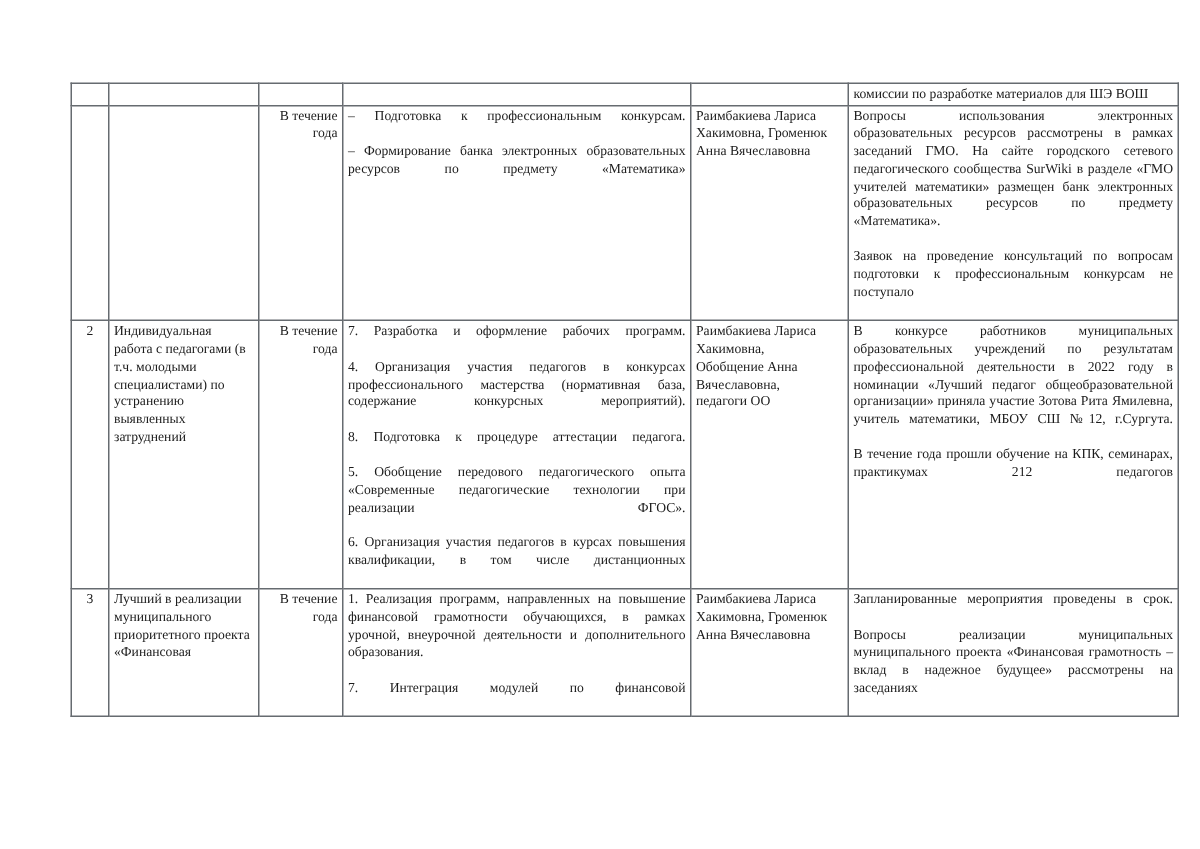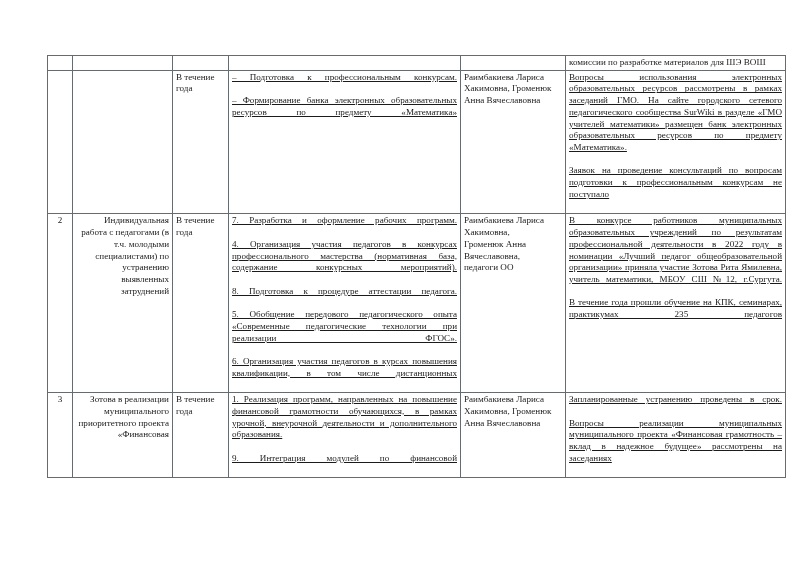--- a/index.html
+++ b/index.html
@@ -39,30 +39,30 @@
   }
   
   col.c-num     { width: 25px; }
   col.c-task    { width: 100px; }
   col.c-term    { width: 56px; }
   col.c-content { width: 232px; }
   col.c-resp    { width: 105px; }
   col.c-result  { width: 220px; }
 
   td.num    { text-align: center; }
-  td.task   { text-align: right; }
-  td.term   { text-align: left; }
+  td.task   { text-align: left; }
+  td.term   { text-align: right; }
   td.cont   { text-align: justify; text-justify: inter-word; }
   td.resp   { }
   td.res    { text-align: justify; text-justify: inter-word; }
 
   td.cont p, td.res p, td.task p, td.term p, td.resp p, td.num p {
     margin: 0;
   }
-  .jline { text-align: justify; text-justify: inter-word; text-decoration: underline; }
+  .jline { text-align: justify; text-justify: inter-word; }
   .jline:after {
     content: "";
     display: inline-block;
     width: 100%;
   }
   .pblock { margin: 0 0 0 0; }
 </style>
 </head>
 <body>
 
@@ -109,40 +109,40 @@
         <td class="term">В течение года</td>
         <td class="cont">
           <p class="pblock jline">7.  Разработка и оформление рабочих программ.</p>
           <p class="pblock jline">4.  Организация участия педагогов в конкурсах профессионального мастерства (нормативная база, содержание конкурсных мероприятий).</p>
           <p class="pblock jline">8.  Подготовка к процедуре аттестации педагога.</p>
           <p class="pblock jline">5.  Обобщение передового педагогического опыта «Современные педагогические технологии при реализации ФГОС».</p>
           <p class="pblock jline">6.  Организация участия педагогов в курсах повышения квалификации, в том числе дистанционных</p>
         </td>
         <td class="resp">
           <p class="pblock">Раимбакиева Лариса Хакимовна,</p>
-          <p class="pblock">Громенюк Анна Вячеславовна,</p>
+          <p class="pblock">Обобщение Анна Вячеславовна,</p>
           <p class="pblock">педагоги ОО</p>
         </td>
         <td class="res">
           <p class="pblock jline">В конкурсе работников муниципальных образовательных учреждений по результатам профессиональной деятельности в 2022 году в номинации «Лучший педагог общеобразовательной организации» приняла участие Зотова Рита Ямилевна, учитель математики, МБОУ СШ №12, г.Сургута.</p>
-          <p class="pblock jline">В течение года прошли обучение на КПК, семинарах, практикумах 235 педагогов</p>
+          <p class="pblock jline">В течение года прошли обучение на КПК, семинарах, практикумах 212 педагогов</p>
         </td>
       </tr>
 
       <tr>
         <td class="num">3</td>
-        <td class="task">Зотова в реализации муниципального приоритетного проекта «Финансовая</td>
+        <td class="task">Лучший в реализации муниципального приоритетного проекта «Финансовая</td>
         <td class="term">В течение года</td>
         <td class="cont">
           <p class="pblock jline">1.  Реализация программ, направленных на повышение финансовой грамотности обучающихся, в рамках урочной, внеурочной деятельности и дополнительного образования.</p>
-          <p class="pblock jline">9.  Интеграция модулей по финансовой</p>
+          <p class="pblock jline">7.  Интеграция модулей по финансовой</p>
         </td>
         <td class="resp">Раимбакиева Лариса Хакимовна, Громенюк Анна Вячеславовна</td>
         <td class="res">
-          <p class="pblock jline">Запланированные устранению проведены в срок.</p>
+          <p class="pblock jline">Запланированные мероприятия проведены в срок.</p>
           <p class="pblock jline">Вопросы реализации муниципальных муниципального проекта «Финансовая грамотность – вклад в надежное будущее» рассмотрены на заседаниях</p>
         </td>
       </tr>
 
     </tbody>
   </table>
 
 </div>
 
 </body></html>

